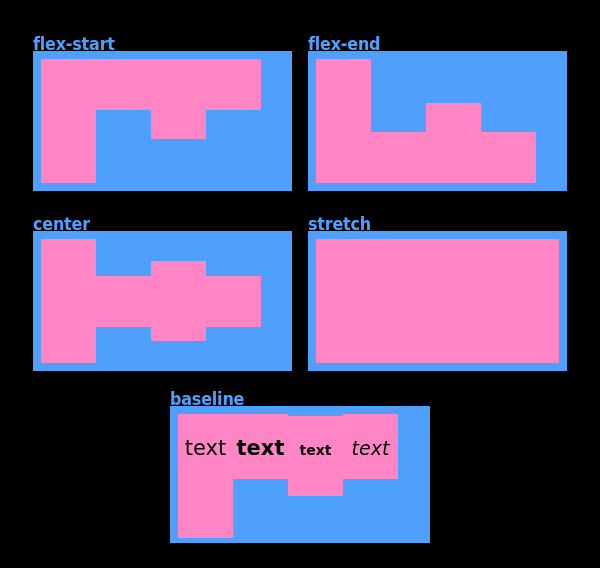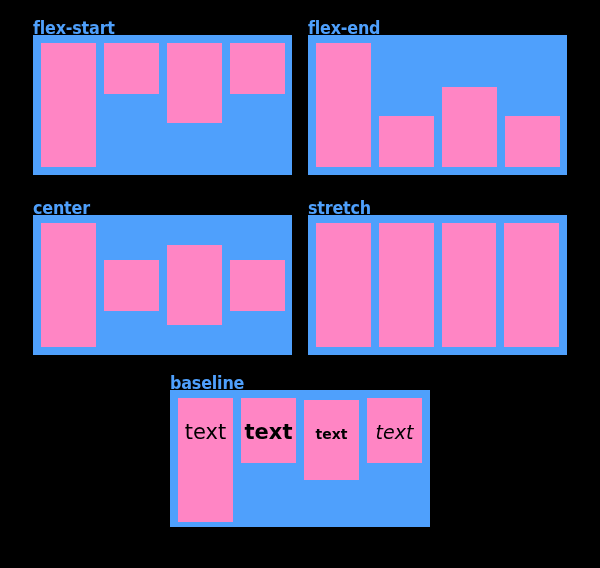--- a/index.html
+++ b/index.html
@@ -11,21 +11,21 @@
     width: 600px;
     height: 568px;
     position: relative;
     font-family: "DejaVu Sans", "Liberation Sans", sans-serif;
     overflow: hidden;
   }
 
   .diagram {
     position: absolute;
     left: 0;
-    top: 0;
+    top: 16px;
     width: 600px;
     height: 468px;
   }
 
   
   .demo {
     position: absolute;
   }
 
   .demo-label {
@@ -43,21 +43,21 @@
     transform-origin: left top;
   }
 
   .flexbox {
     position: absolute;
     left: 0;
     box-sizing: border-box;
     background: #4FA0FC;
     display: flex;
     padding: 8px;
-    gap: 8px;
+    gap: 0;
   }
 
   .item {
     background: #FF85C4;
     box-sizing: border-box;
     flex: 0 0 auto;
     display: block;
   }
 
   .item.grow {

